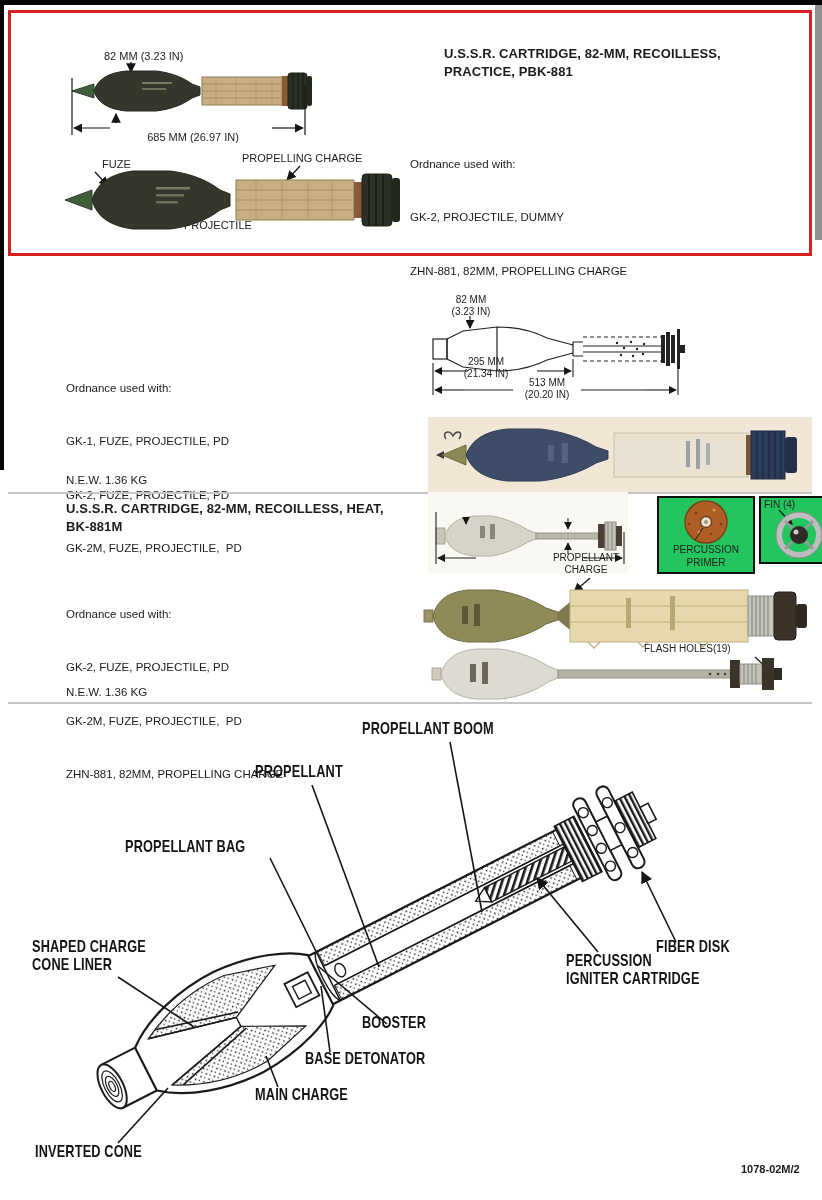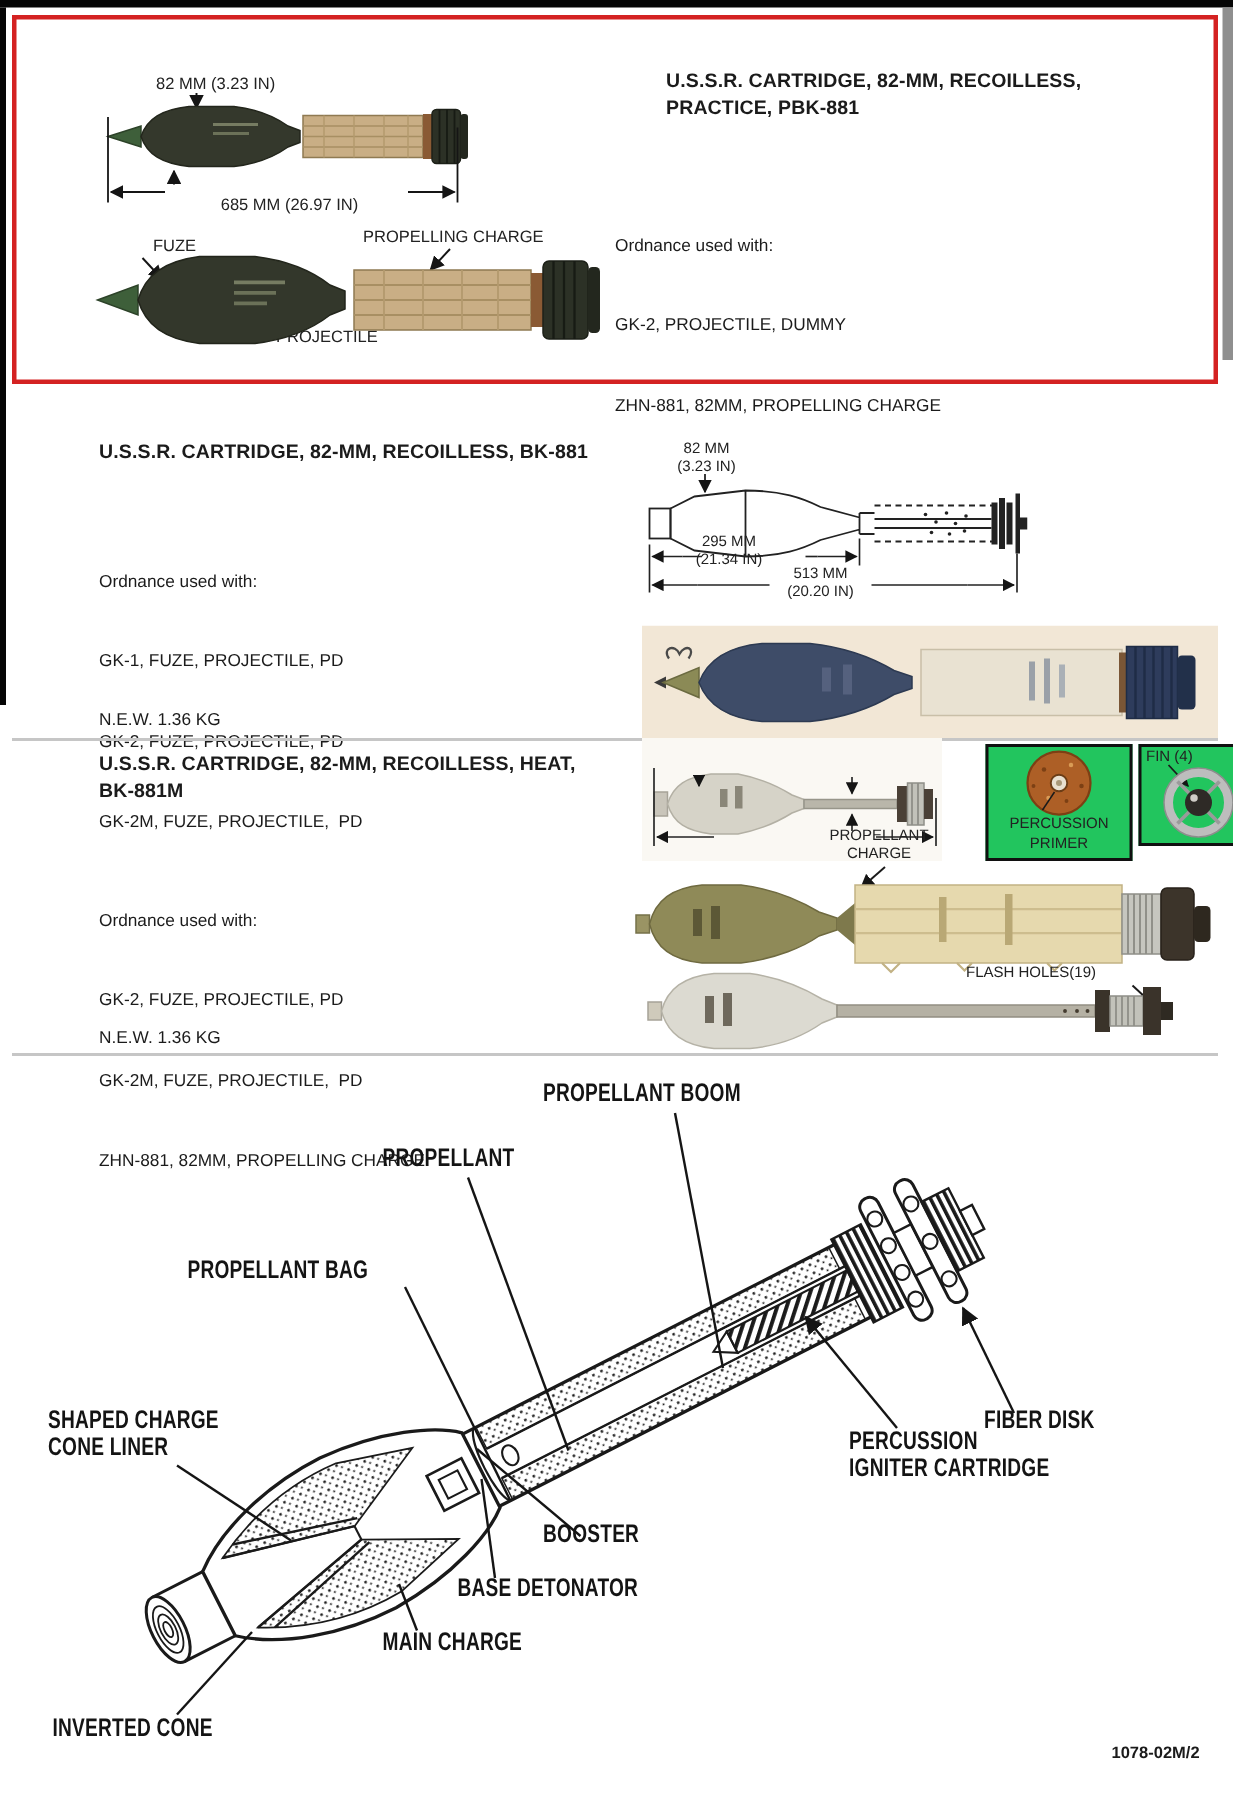--- a/index.html
+++ b/index.html
@@ -97,21 +97,20 @@
   <div class="abs h-title" style="left:410px;top:45px;width:340px;margin-left:34px;">
     <div>U.S.S.R. CARTRIDGE, 82-MM, RECOILLESS,</div>
     <div>PRACTICE, PBK-881</div>
   </div>
   <div class="abs body-text" style="left:410px;top:120px;width:340px;">
     <div>Ordnance used with:</div>
     <div>GK-2, PROJECTILE, DUMMY</div>
     <div>ZHN-881, 82MM, PROPELLING CHARGE</div>
   </div>
 
-  <div class="abs h-title" style="left:66px;top:292px;width:420px;">U.S.S.R. CARTRIDGE, 82-MM, RECOILLESS, BK-881</div>
 
   <div class="abs body-text" style="left:66px;top:344px;width:340px;">
     <div>Ordnance used with:</div>
     <div>GK-1, FUZE, PROJECTILE, PD</div>
     <div>GK-2, FUZE, PROJECTILE, PD</div>
     <div>GK-2M, FUZE, PROJECTILE,  PD</div>
   </div>
   <div class="abs body-text" style="left:66px;top:472px;">N.E.W. 1.36 KG</div>
 
   <div class="abs dim-text" style="left:440px;top:294px;width:62px;">

